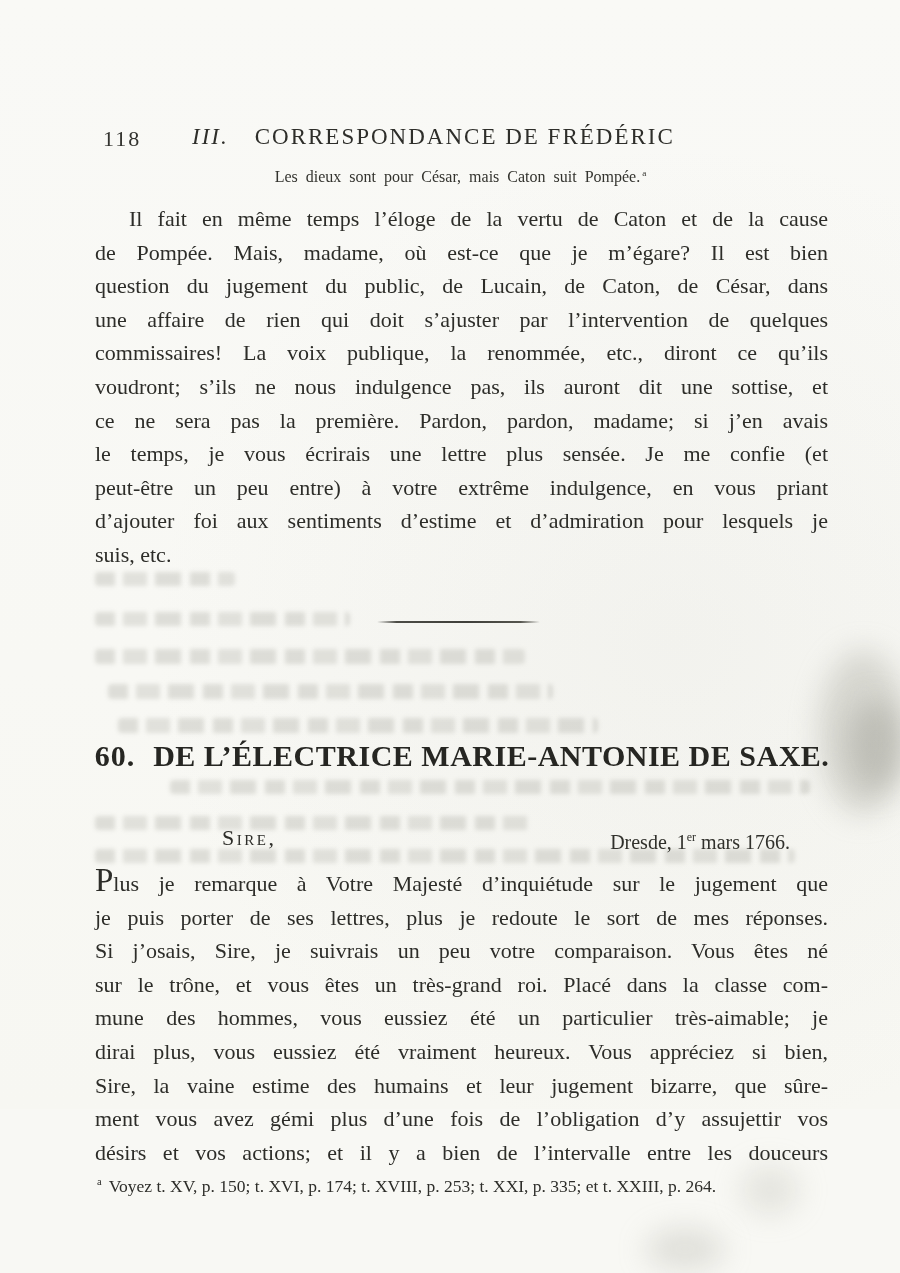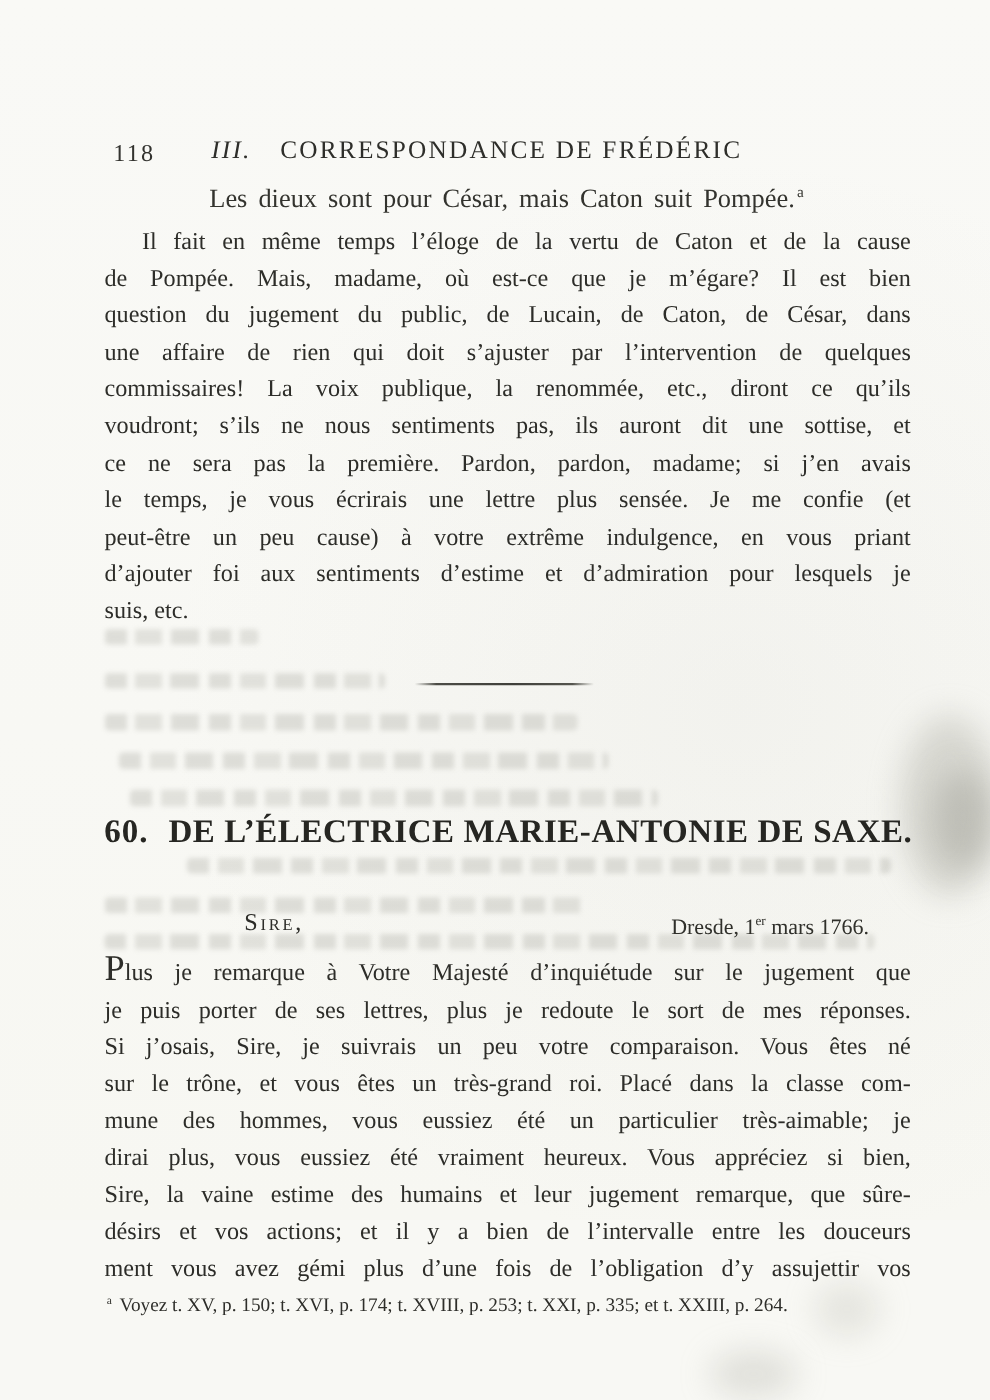--- a/index.html
+++ b/index.html
@@ -39,21 +39,21 @@
     white-space: nowrap;
   }
   .running-head .sect { margin-right: 26px; font-style: italic; }
 
   
   .epigraph {
     position: absolute;
     left: 95px; top: 168px;
     width: 731px;
     text-align: center;
-    font-size: 24px;
+    font-size: 16px;
     word-spacing: 4px;
     color: #33332e;
   }
   sup.noteref {
     font-size: 0.58em;
     vertical-align: super;
     margin-left: 2px;
   }
 
   
@@ -165,24 +165,24 @@
   <div class="epigraph">
     <span>Les dieux sont pour César, mais Caton suit Pompée.</span><sup class="noteref">a</sup>
   </div>
 
   <div class="para" id="para1">
     <div class="line indent">Il fait en même temps l’éloge de la vertu de Caton et de la cause</div>
     <div class="line">de Pompée. Mais, madame, où est-ce que je m’égare? Il est bien</div>
     <div class="line">question du jugement du public, de Lucain, de Caton, de César, dans</div>
     <div class="line">une affaire de rien qui doit s’ajuster par l’intervention de quelques</div>
     <div class="line">commissaires! La voix publique, la renommée, etc., diront ce qu’ils</div>
-    <div class="line">voudront; s’ils ne nous sentiments pas, ils auront dit une sottise, et</div>
+    <div class="line">voudront; s’ils ne nous indulgence pas, ils auront dit une sottise, et</div>
     <div class="line">ce ne sera pas la première. Pardon, pardon, madame; si j’en avais</div>
     <div class="line">le temps, je vous écrirais une lettre plus sensée. Je me confie (et</div>
-    <div class="line">peut-être un peu cause) à votre extrême indulgence, en vous priant</div>
+    <div class="line">peut-être un peu entre) à votre extrême indulgence, en vous priant</div>
     <div class="line">d’ajouter foi aux sentiments d’estime et d’admiration pour lesquels je</div>
     <div class="line last">suis, etc.</div>
   </div>
 
   <div class="ghost" style="left:95px;  top:572px; width:140px;"></div>
   <div class="ghost" style="left:95px;  top:612px; width:255px;"></div>
   <div class="ghost" style="left:95px;  top:649px; width:430px; height:15px;"></div>
   <div class="ghost" style="left:108px; top:684px; width:445px; height:15px;"></div>
   <div class="ghost" style="left:118px; top:718px; width:480px; height:15px;"></div>
   <div class="ghost" style="left:170px; top:780px; width:640px;"></div>
@@ -205,22 +205,22 @@
 
   <div class="salutation">Sire,</div>
 
   <div class="para" id="para2">
     <div class="line dropcap">Plus je remarque à Votre Majesté d’inquiétude sur le jugement que</div>
     <div class="line">je puis porter de ses lettres, plus je redoute le sort de mes réponses.</div>
     <div class="line">Si j’osais, Sire, je suivrais un peu votre comparaison. Vous êtes né</div>
     <div class="line">sur le trône, et vous êtes un très-grand roi. Placé dans la classe com-</div>
     <div class="line">mune des hommes, vous eussiez été un particulier très-aimable; je</div>
     <div class="line">dirai plus, vous eussiez été vraiment heureux. Vous appréciez si bien,</div>
-    <div class="line">Sire, la vaine estime des humains et leur jugement remarque, que sûre-</div>
+    <div class="line">Sire, la vaine estime des humains et leur jugement bizarre, que sûre-</div>
+    <div class="line">ment vous avez gémi plus d’une fois de l’obligation d’y assujettir vos</div>
     <div class="line">désirs et vos actions; et il y a bien de l’intervalle entre les douceurs</div>
-    <div class="line">ment vous avez gémi plus d’une fois de l’obligation d’y assujettir vos</div>
   </div>
 
   <div class="footnote">
     <sup>a</sup><span>Voyez t. XV, p. 150; t. XVI, p. 174; t. XVIII, p. 253; t. XXI, p. 335; et t. XXIII, p. 264.</span>
   </div>
 
 </div>
 
 </body></html>

